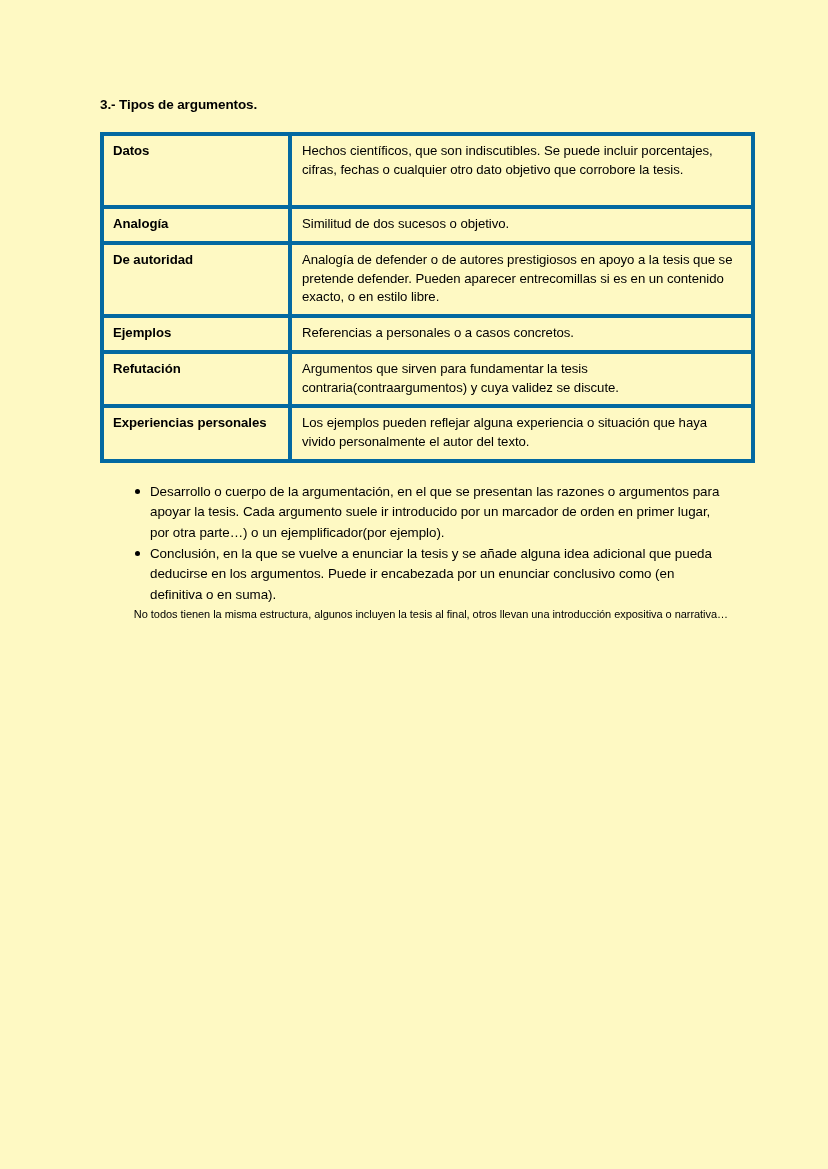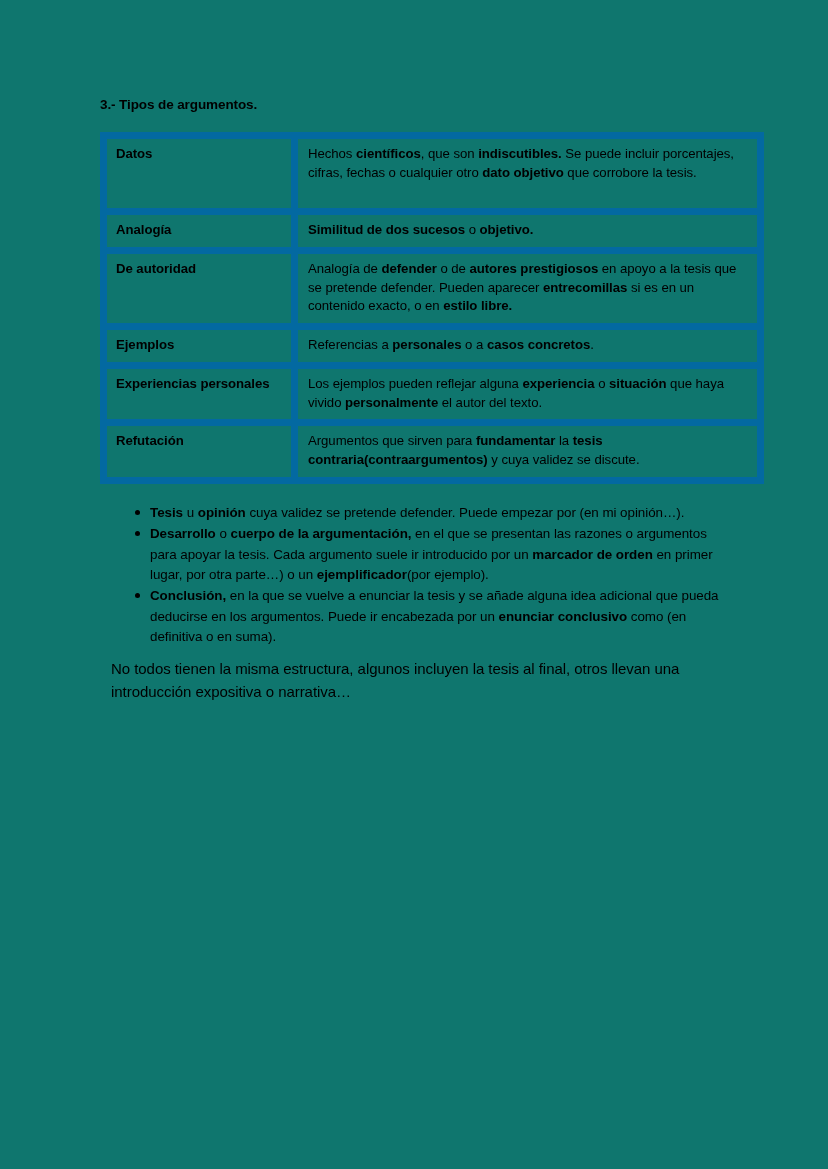--- a/index.html
+++ b/index.html
@@ -15,21 +15,21 @@
     font-family: "Liberation Sans", sans-serif;
     color: #000000;
     -webkit-font-smoothing: antialiased;
   }
   .page {
     position: absolute;
     left: 0;
     top: 0;
     width: 828px;
     height: 1169px;
-    background: #0f766e;
+    background: #fef9c3;
     overflow: hidden;
   }
   .content {
     position: absolute;
     left: 100px;
     top: 96px;
     width: 628px;
   }
 
   
@@ -44,21 +44,21 @@
 
   
   .arg-table {
     border-collapse: collapse;
     width: 626px;
     margin-top: 18px;
     table-layout: fixed;
     border: 2px solid #1a1a1a;
   }
   .arg-table td {
-    border: 7px solid #0369a1;
+    border: 4px solid #0369a1;
     vertical-align: top;
     padding: 6px 8px 7px 9px;
     font-size: 13.2px;
     line-height: 1.42;
     letter-spacing: -0.05px;
   }
   .arg-table td.type-cell {
     width: 167px;
     font-weight: bold;
   }
@@ -89,26 +89,27 @@
   .bullet-list li .bullet-dot {
     position: absolute;
     left: 35px;
     top: 7px;
     width: 5px;
     height: 5px;
     border-radius: 50%;
     background: #000000;
   }
   .closing-paragraph {
-    margin: 11px;
-    font-size: 15px;
+    margin: 0;
+    font-size: 11px;
     line-height: 1.52;
     letter-spacing: -0.05px;
+    text-align: right;
   }
-  .rt-b { font-weight: bold; margin-top: 12px; }
+  .rt-b { font-weight: normal; margin-top: 12px; }
 </style>
 </head>
 <body>
 
 <div class="page">
   <div class="content">
 
     <h2 class="section-heading" id="heading-tipos">3.- Tipos de argumentos.</h2>
 
     <table class="arg-table">
@@ -123,37 +124,33 @@
         </tr>
         <tr class="tall-2">
           <td class="type-cell">De autoridad</td>
           <td class="desc-cell"><span>Analogía de </span><span class="rt-b">defender</span><span> o de </span><span class="rt-b">autores prestigiosos</span><span> en apoyo a la tesis que se pretende defender. Pueden aparecer </span><span class="rt-b">entrecomillas</span><span> si es en un contenido exacto, o en </span><span class="rt-b">estilo libre.</span></td>
         </tr>
         <tr>
           <td class="type-cell">Ejemplos</td>
           <td class="desc-cell"><span>Referencias a </span><span class="rt-b">personales</span><span> o a </span><span class="rt-b">casos concretos</span><span>.</span></td>
         </tr>
         <tr>
+          <td class="type-cell">Refutación</td>
+          <td class="desc-cell"><span>Argumentos que sirven para </span><span class="rt-b">fundamentar</span><span> la </span><span class="rt-b">tesis contraria(contraargumentos)</span><span> y cuya validez se discute.</span></td>
+        </tr>
+        <tr>
           <td class="type-cell">Experiencias personales</td>
           <td class="desc-cell"><span>Los ejemplos pueden reflejar alguna </span><span class="rt-b">experiencia</span><span> o </span><span class="rt-b">situación</span><span> que haya vivido </span><span class="rt-b">personalmente</span><span> el autor del texto.</span></td>
-        </tr>
-        <tr>
-          <td class="type-cell">Refutación</td>
-          <td class="desc-cell"><span>Argumentos que sirven para </span><span class="rt-b">fundamentar</span><span> la </span><span class="rt-b">tesis contraria(contraargumentos)</span><span> y cuya validez se discute.</span></td>
         </tr>
       </tbody>
     </table>
 
     <div class="structure-block">
 
       <ul class="bullet-list">
-        <li>
-          <span class="bullet-dot"></span>
-          <span><span class="rt-b">Tesis</span><span> u </span><span class="rt-b">opinión</span><span> cuya validez se pretende defender. Puede empezar por (en mi opinión…).</span></span>
-        </li>
         <li>
           <span class="bullet-dot"></span>
           <span><span class="rt-b">Desarrollo</span><span> o </span><span class="rt-b">cuerpo de la argumentación,</span><span> en el que se presentan las razones o argumentos para apoyar la tesis. Cada argumento suele ir introducido por un </span><span class="rt-b">marcador de orden</span><span> en primer lugar, por otra parte…) o un </span><span class="rt-b">ejemplificador</span><span>(por ejemplo).</span></span>
         </li>
         <li>
           <span class="bullet-dot"></span>
           <span><span class="rt-b">Conclusión,</span><span> en la que se vuelve a enunciar la tesis y se añade alguna idea adicional que pueda deducirse en los argumentos. Puede ir encabezada por un </span><span class="rt-b">enunciar conclusivo</span><span> como (en definitiva o en suma).</span></span>
         </li>
       </ul>
 

